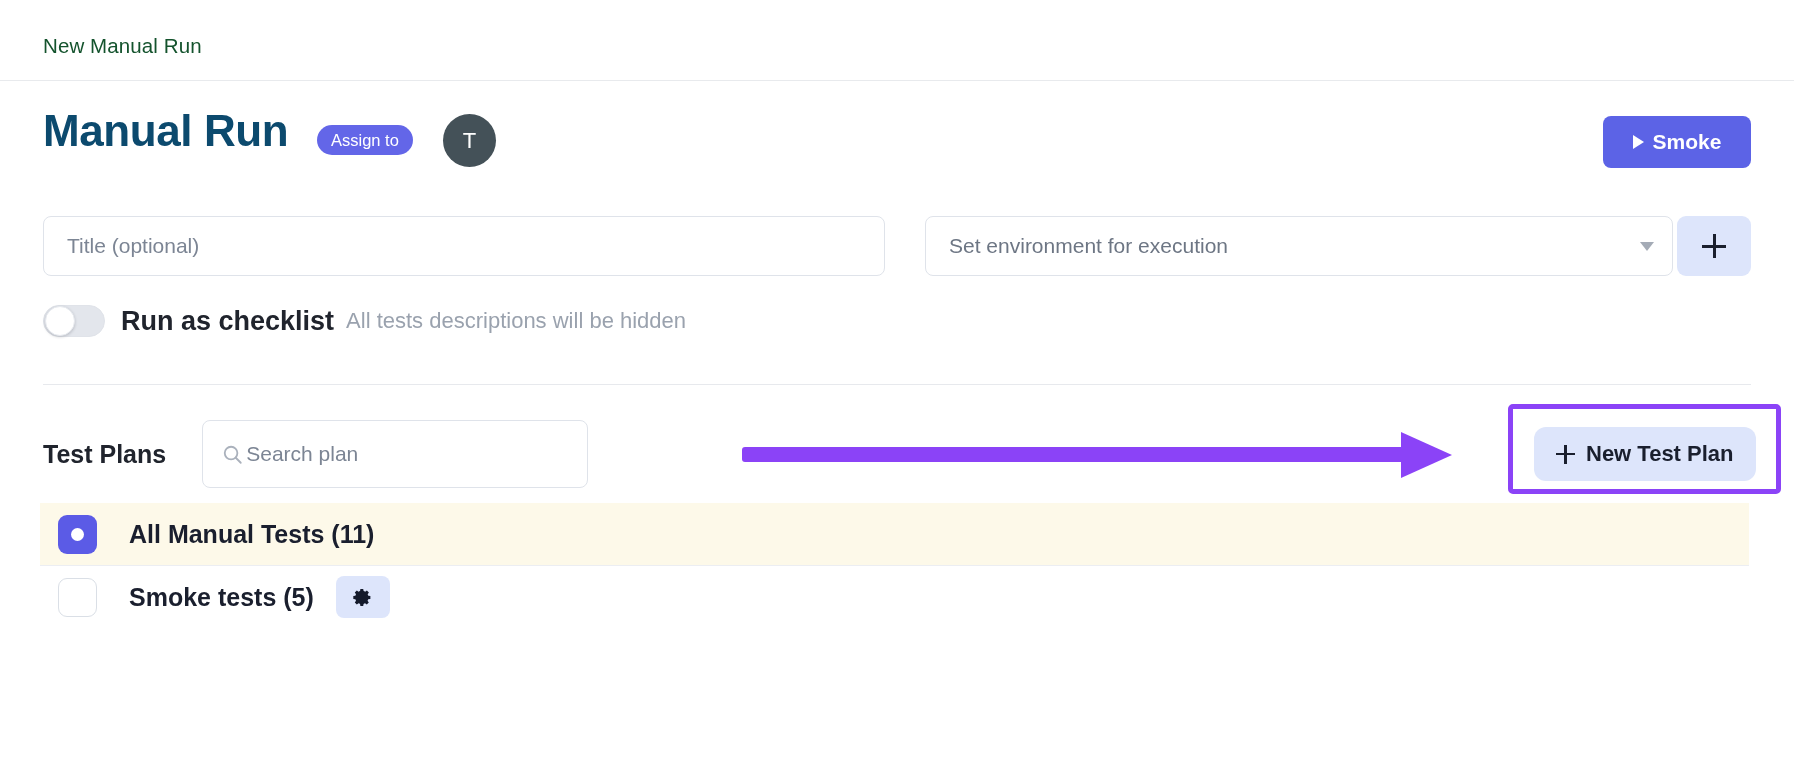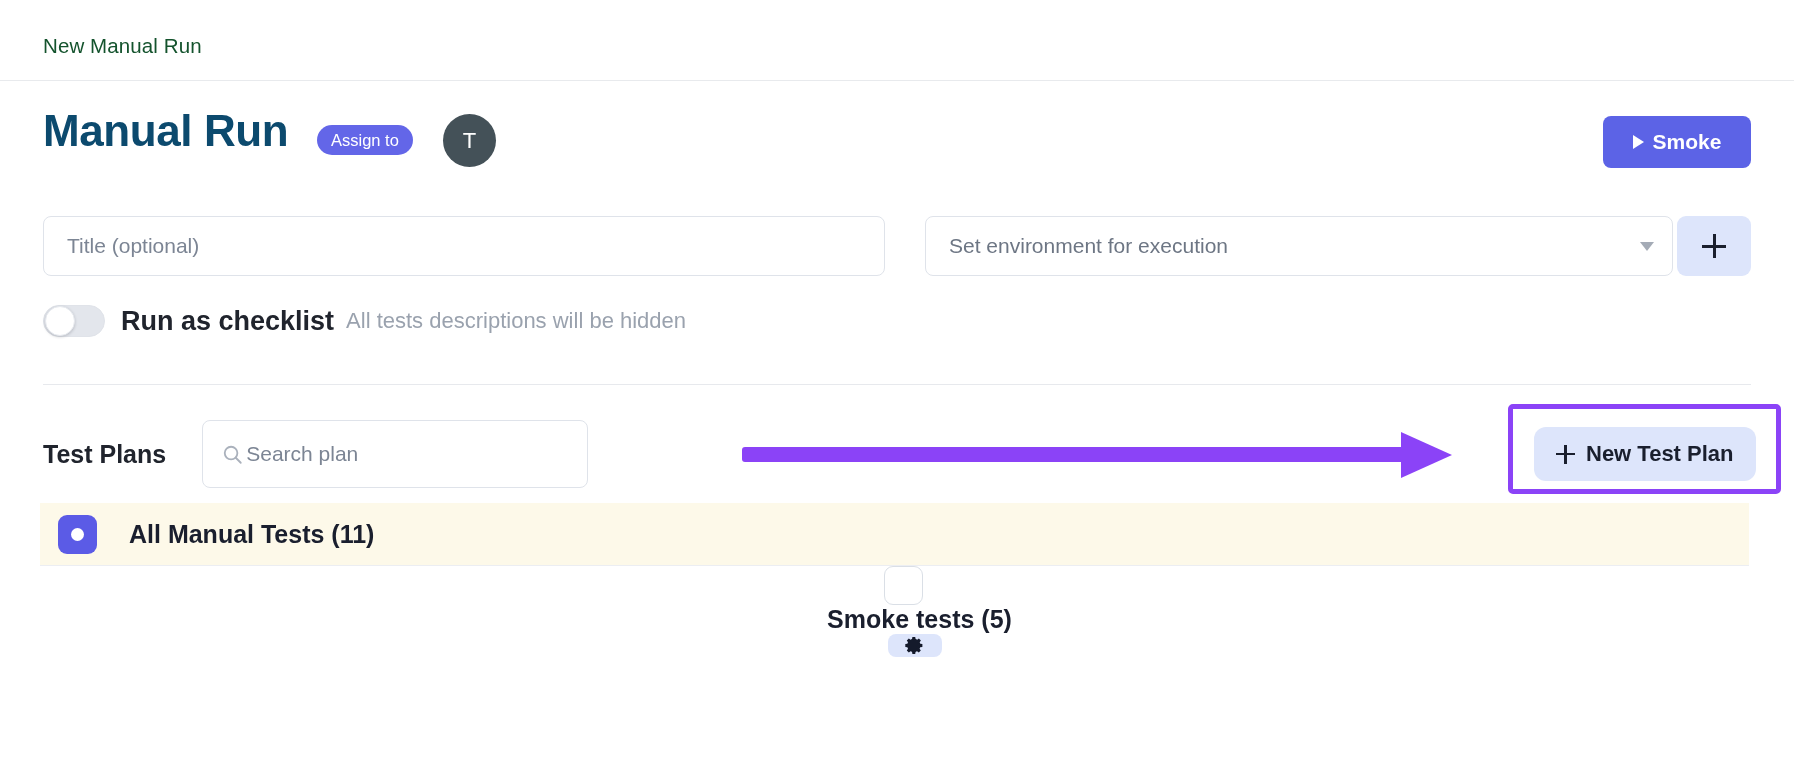--- a/index.html
+++ b/index.html
@@ -196,21 +196,21 @@
 
   
   .plan-row {
     position: absolute; left: 40px;
     width: 1709px; height: 62px;
     display: flex; align-items: center;
     padding-left: 18px;
     cursor: pointer;
   }
   .plan-row.selected { top: 503px; background: #fdf9e9; }
-  .plan-row.plain    { top: 566px; background: transparent; flex-direction: column; }
+  .plan-row.plain    { top: 566px; background: transparent; }
   .row-sep {
     position: absolute; left: 40px; top: 565px;
     width: 1709px; height: 1px; background: #eceef2;
   }
   .cb {
     width: 39px; height: 39px; border-radius: 9px;
     flex: 0 0 auto;
     display: flex; align-items: center; justify-content: center;
   }
   .cb.checked { background: #5b5be6; }

